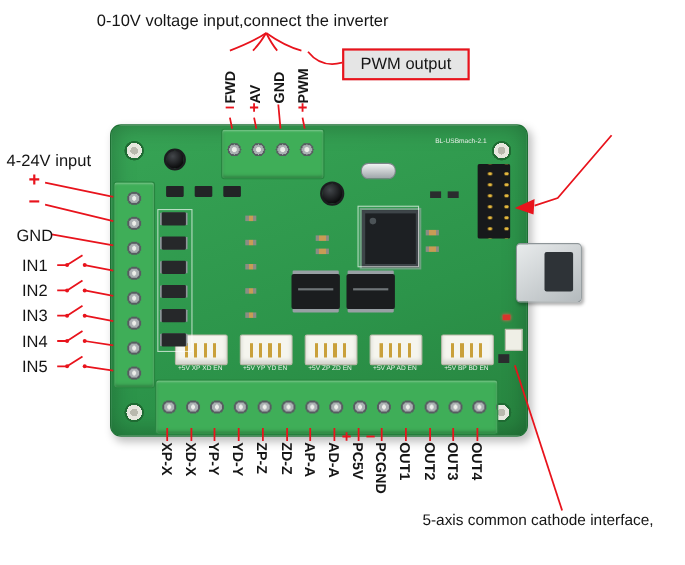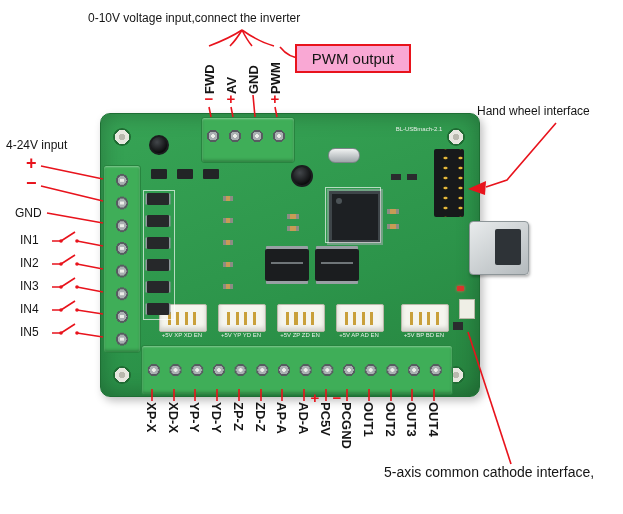--- a/index.html
+++ b/index.html
@@ -1,22 +1,22 @@
 <!DOCTYPE html>
 <html><head>
 <meta charset="utf-8">
 <style>
   html,body{margin:0;padding:0;background:#fff;}
   .wrap{position:relative;width:623px;height:514px;background:#ffffff;
         font-family:"Liberation Sans",sans-serif;overflow:hidden;}
 
   
-  .note{position:absolute;color:#151515;font-size:12px;white-space:nowrap;}
-  .pwmbox{position:absolute;left:295px;top:44px;width:112px;height:25px;
-          border:2px solid #e8131c;background:#f9a8d4;color:#151515;font-size:15px;
+  .note{position:absolute;color:#151515;font-size:15px;white-space:nowrap;}
+  .pwmbox{position:absolute;left:311px;top:44px;width:112px;height:25px;
+          border:2px solid #e8131c;background:#e5e5e5;color:#151515;font-size:15px;
           display:flex;align-items:center;justify-content:center;}
   .vlabel{position:absolute;width:52px;height:14px;display:flex;align-items:center;
           font-size:13px;font-weight:700;color:#151515;transform:rotate(-90deg);white-space:nowrap;}
   .blabel{position:absolute;width:62px;height:14px;display:flex;align-items:center;
           font-size:13px;font-weight:700;color:#151515;transform:rotate(90deg);white-space:nowrap;}
   .sign{position:absolute;width:14px;text-align:center;color:#e8131c;
         font-size:15px;font-weight:700;line-height:14px;}
   .bigsign{position:absolute;color:#e8131c;font-size:18px;font-weight:700;line-height:16px;}
 
   
@@ -166,21 +166,20 @@
         <circle cx="77" cy="310" r="1.8"></circle>
       <circle cx="61" cy="333" r="1.8"></circle>
         <circle cx="77" cy="333" r="1.8"></circle>
     </g>
   </svg>
 
   <div class="note" style="left:88px;top:11px;">0-10V voltage input,connect the inverter</div>
 
   <div class="pwmbox">PWM output</div>
 
-  <div class="note" style="left:477px;top:104px;">Hand wheel interface</div>
 
   <div class="vlabel" style="left:183px;top:61px;">FWD</div>
   <div class="vlabel" style="left:205px;top:61px;">AV</div>
   <div class="vlabel" style="left:227px;top:61px;">GND</div>
   <div class="vlabel" style="left:249px;top:61px;">PWM</div>
   <span class="sign" style="left:202px;top:92px;">−</span>
   <span class="sign" style="left:224px;top:92px;">+</span>
   <span class="sign" style="left:268px;top:92px;">+</span>
 
   <div class="note" style="left:6px;top:138px;">4-24V input</div>

